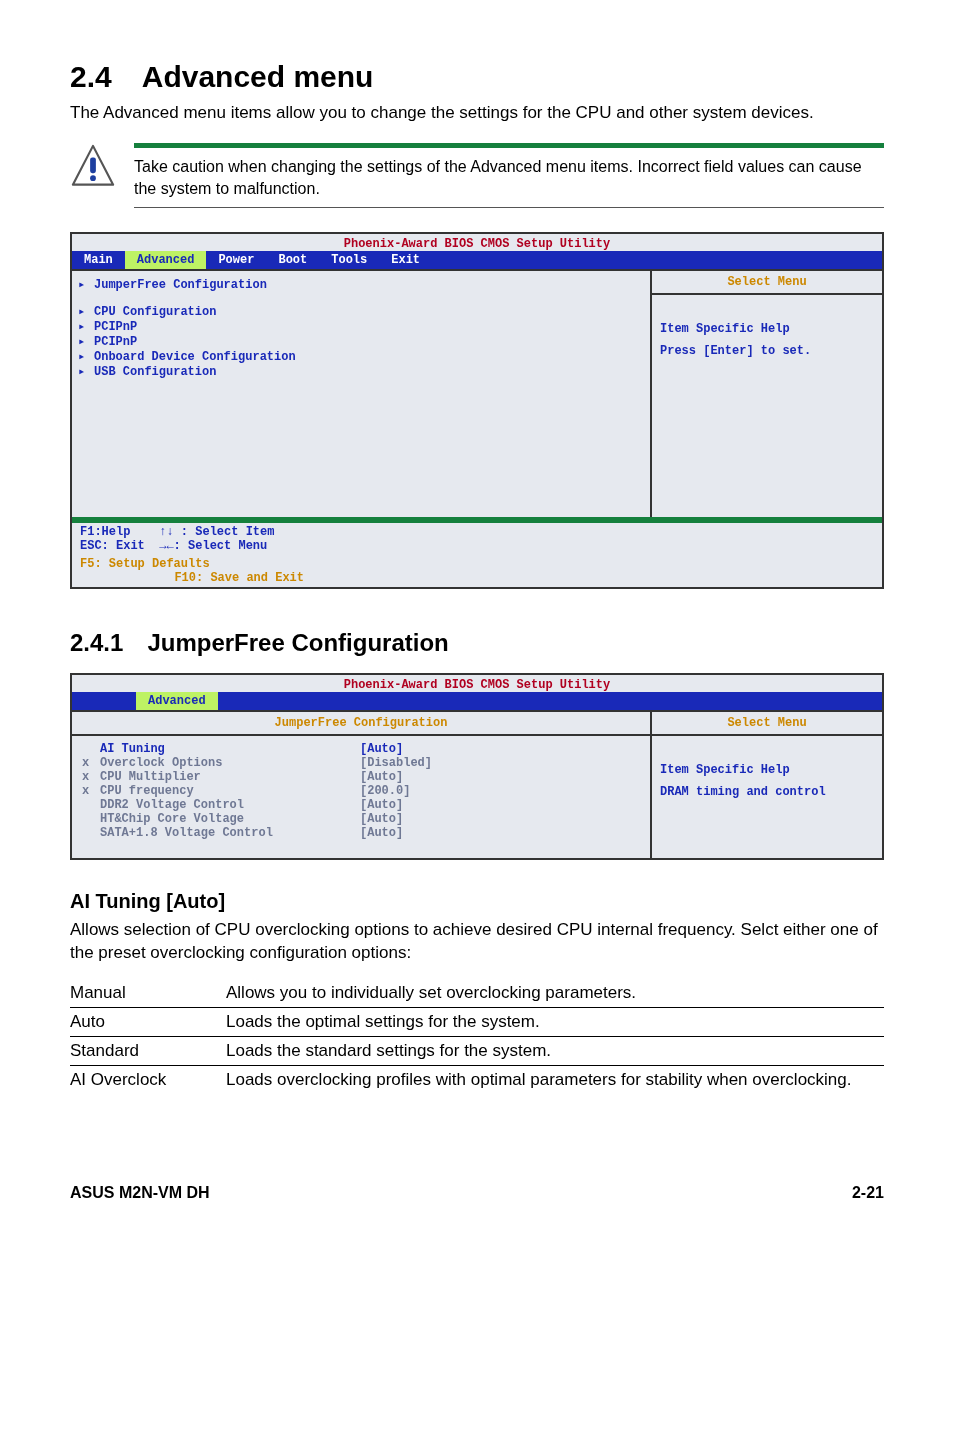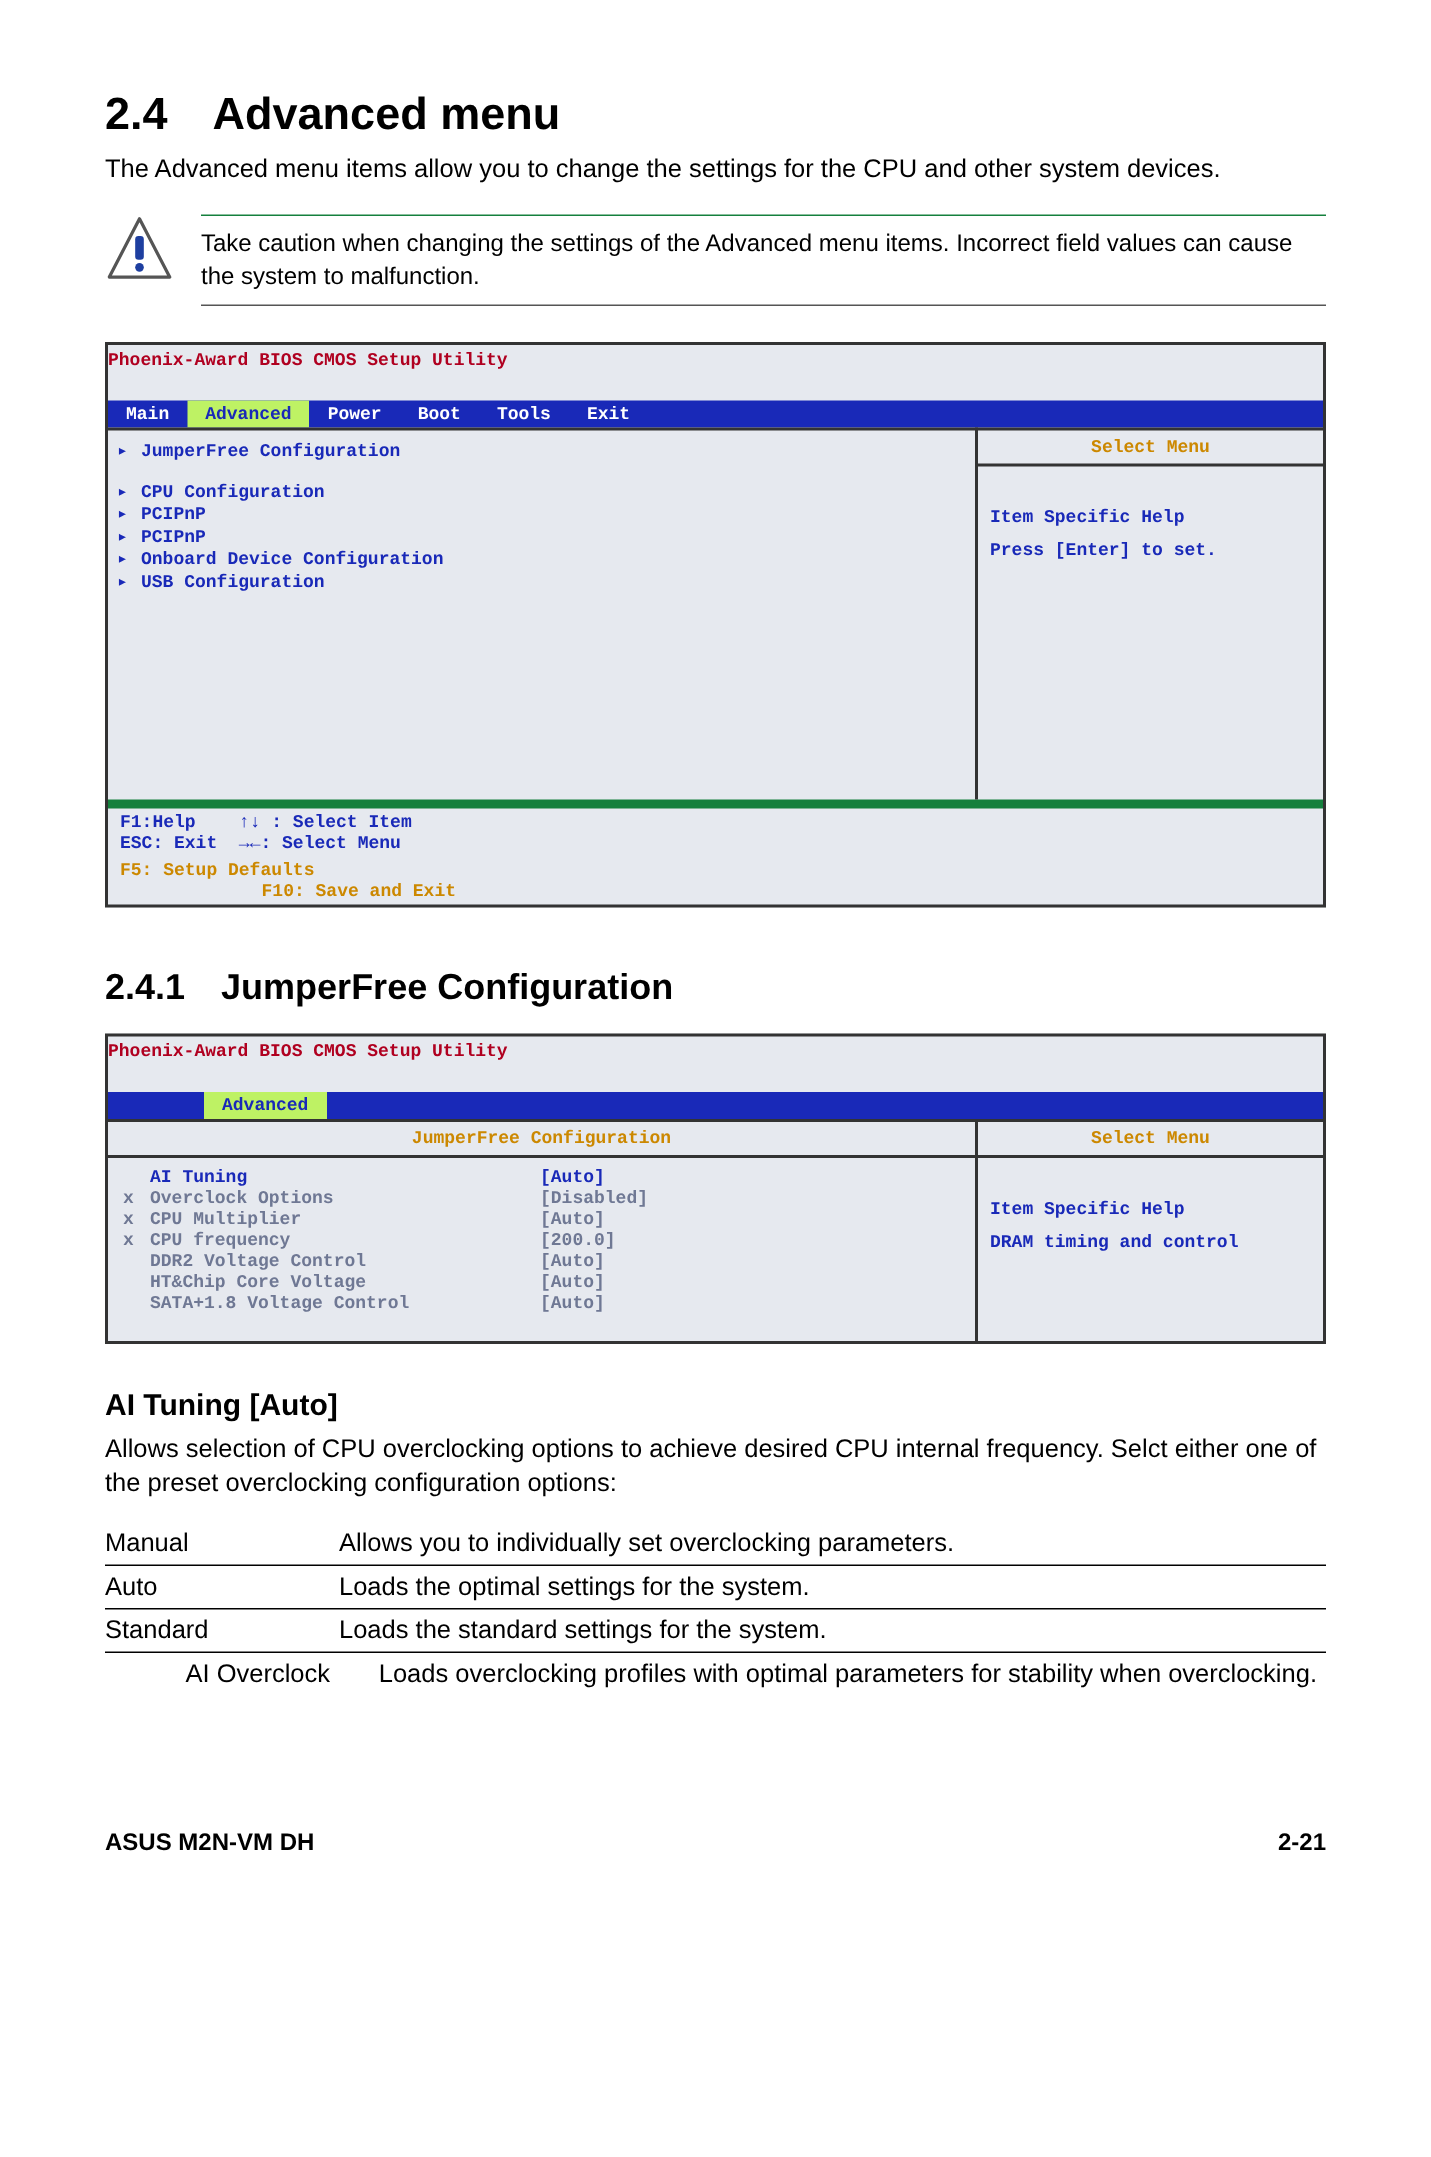--- a/index.html
+++ b/index.html
@@ -13,29 +13,29 @@
   }
   h1 {
     font-size: 30px;
     font-weight: bold;
     margin: 0 0 8px 0;
   }
   h1 .num { margin-right: 30px; }
   .intro { font-size: 17px; margin: 0 0 18px 0; line-height: 1.35; }
   .caution-row { display: flex; align-items: flex-start; gap: 18px; margin-bottom: 24px; }
   .caution-icon svg { width: 46px; height: 46px; display: block; }
-  .caution-text { font-size: 16px; flex: 1; line-height: 1.35; border-top: 1px solid #15803d; border-bottom: 1px solid #555; padding: 8px 0;}
+  .caution-text { font-size: 16px; flex: 1; line-height: 1.35; border-top: 5px solid #15803d; border-bottom: 1px solid #555; padding: 8px 0;}
   .bios-wrap {
     border: 2px solid #333;
     background: #e6e9ef;
     font-family: "Courier New", monospace;
     font-size: 12px;
     margin-bottom: 40px;
   }
-  .bios-title { text-align: left; color: #b00020; font-weight: bold; padding: 3px 0 20px 0; }
+  .bios-title { text-align: center; color: #b00020; font-weight: bold; padding: 3px 0 0 0; }
   .bios-menubar {
     display: flex;
     background: #1929b8;
     color: #fff;
     font-weight: bold;
   }
   .bios-menubar span { padding: 2px 12px; }
   .bios-menubar .active { background: #bef264; color: #1929b8; }
   .bios-body { display: flex; }
   .bios-left {
@@ -83,21 +83,21 @@
   .jl-dim { color: #6f7894; font-weight: bold;}
   h2 { font-size: 24px; font-weight: bold; margin: 0 0 16px 0; }
   h2 .num { margin-right: 24px; }
   h3 { font-size: 20px; font-weight: bold; margin: 20px 0 6px 0; }
   .body-p { font-size: 17px; margin: 0 0 14px 0; line-height: 1.35; }
   table.opts { border-collapse: collapse; width: 100%; font-size: 17px; }
   table.opts td { padding: 4px 6px 4px 0; vertical-align: top; }
   table.opts td.k { width: 150px; }
   
   table.opts tr { border-bottom: 1px solid #000; }
-  table.opts tr:last-child { border-bottom: none; text-align: right; }
+  table.opts tr:last-child { border-bottom: none; }
   .footer-bar { display: flex; justify-content: space-between; margin-top: 90px; font-size: 16px;}
   .footer-left { font-weight: bold;}
   .footer-right { font-weight: bold; }
 </style>
 </head>
 <body>
 
 <h1>
   <span class="num">2.4</span><span>Advanced menu</span>
 </h1>

